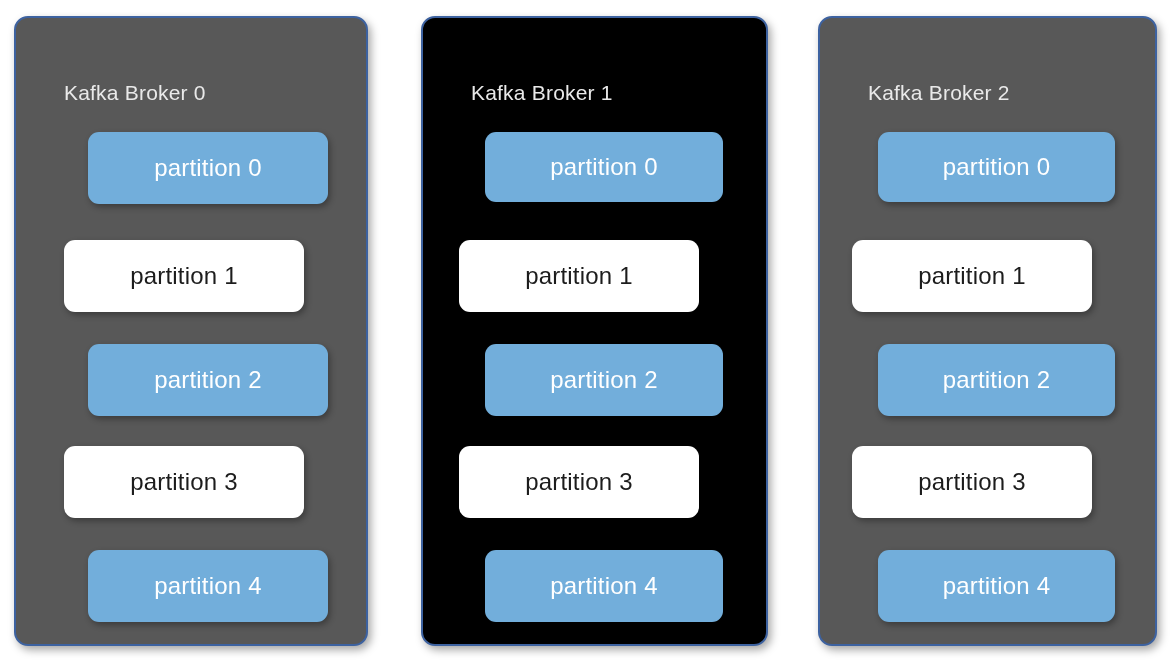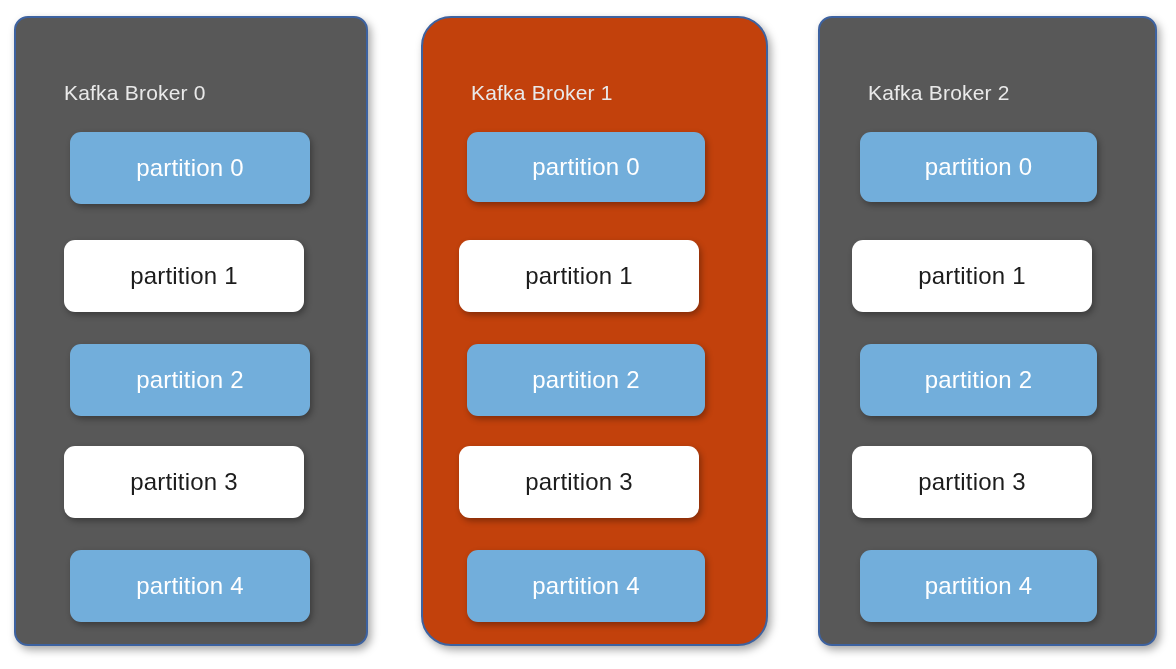--- a/index.html
+++ b/index.html
@@ -62,20 +62,21 @@
     line-height: 1;
     letter-spacing: 0.2px;
     box-sizing: border-box;
     box-shadow: 2px 3px 6px rgba(0,0,0,0.33);
     white-space: nowrap;
   }
 
   .partition-box.leader {
     background: #72aedb;
     color: #ffffff;
+    margin-left: 18px;
   }
 
   .partition-box.follower {
     background: #ffffff;
     color: #1c1c1c;
   }
 </style>
 </head>
 <body>
 
@@ -83,21 +84,21 @@
     <div class="broker-panel" style="left: 14px; top: 16px; width: 354px; height: 630px; background: rgb(88, 88, 88); border-color: rgb(61, 98, 160);">
       <div class="broker-title" style="color: rgb(233, 233, 233);">Kafka Broker 0</div>
       <div class="partition-list">
         <div class="partition-box leader" style="left: 54px; top: 10px; width: 240px; height: 72px; background: rgb(114, 174, 219); color: rgb(255, 255, 255);">partition 0</div>
         <div class="partition-box follower" style="left: 48px; top: 118px; width: 240px; height: 72px; background: rgb(255, 255, 255); color: rgb(28, 28, 28);">partition 1</div>
         <div class="partition-box leader" style="left: 54px; top: 222px; width: 240px; height: 72px; background: rgb(114, 174, 219); color: rgb(255, 255, 255);">partition 2</div>
         <div class="partition-box follower" style="left: 48px; top: 324px; width: 240px; height: 72px; background: rgb(255, 255, 255); color: rgb(28, 28, 28);">partition 3</div>
         <div class="partition-box leader" style="left: 54px; top: 428px; width: 240px; height: 72px; background: rgb(114, 174, 219); color: rgb(255, 255, 255);">partition 4</div>
       </div>
     </div>
-    <div class="broker-panel" style="left: 421px; top: 16px; width: 347px; height: 630px; background: #c2410c; border-color: rgb(61, 98, 160); border-radius: 30px;">
+    <div class="broker-panel" style="left: 421px; top: 16px; width: 347px; height: 630px; background: #000000; border-color: rgb(61, 98, 160);">
       <div class="broker-title" style="color: rgb(233, 233, 233);">Kafka Broker 1</div>
       <div class="partition-list">
         <div class="partition-box leader" style="left: 44px; top: 10px; width: 238px; height: 70px; background: rgb(114, 174, 219); color: rgb(255, 255, 255);">partition 0</div>
         <div class="partition-box follower" style="left: 36px; top: 118px; width: 240px; height: 72px; background: rgb(255, 255, 255); color: rgb(28, 28, 28);">partition 1</div>
         <div class="partition-box leader" style="left: 44px; top: 222px; width: 238px; height: 72px; background: rgb(114, 174, 219); color: rgb(255, 255, 255);">partition 2</div>
         <div class="partition-box follower" style="left: 36px; top: 324px; width: 240px; height: 72px; background: rgb(255, 255, 255); color: rgb(28, 28, 28);">partition 3</div>
         <div class="partition-box leader" style="left: 44px; top: 428px; width: 238px; height: 72px; background: rgb(114, 174, 219); color: rgb(255, 255, 255);">partition 4</div>
       </div>
     </div>
     <div class="broker-panel" style="left: 818px; top: 16px; width: 339px; height: 630px; background: rgb(88, 88, 88); border-color: rgb(61, 98, 160); padding-left: 16px;">

